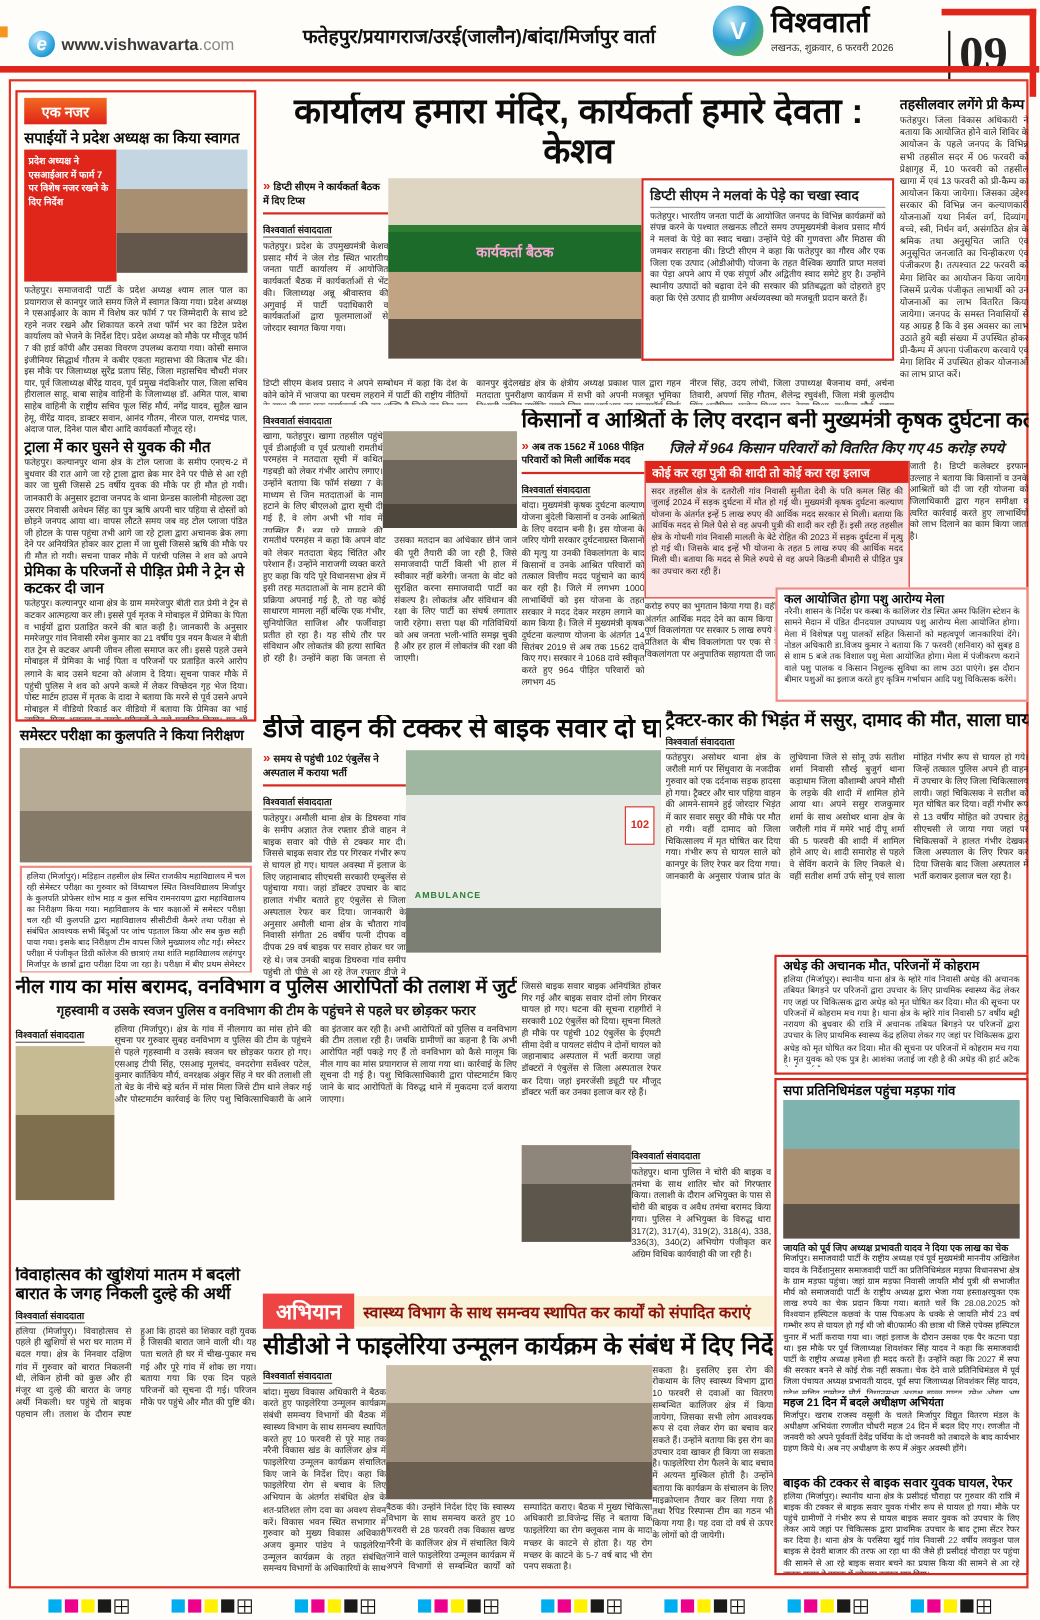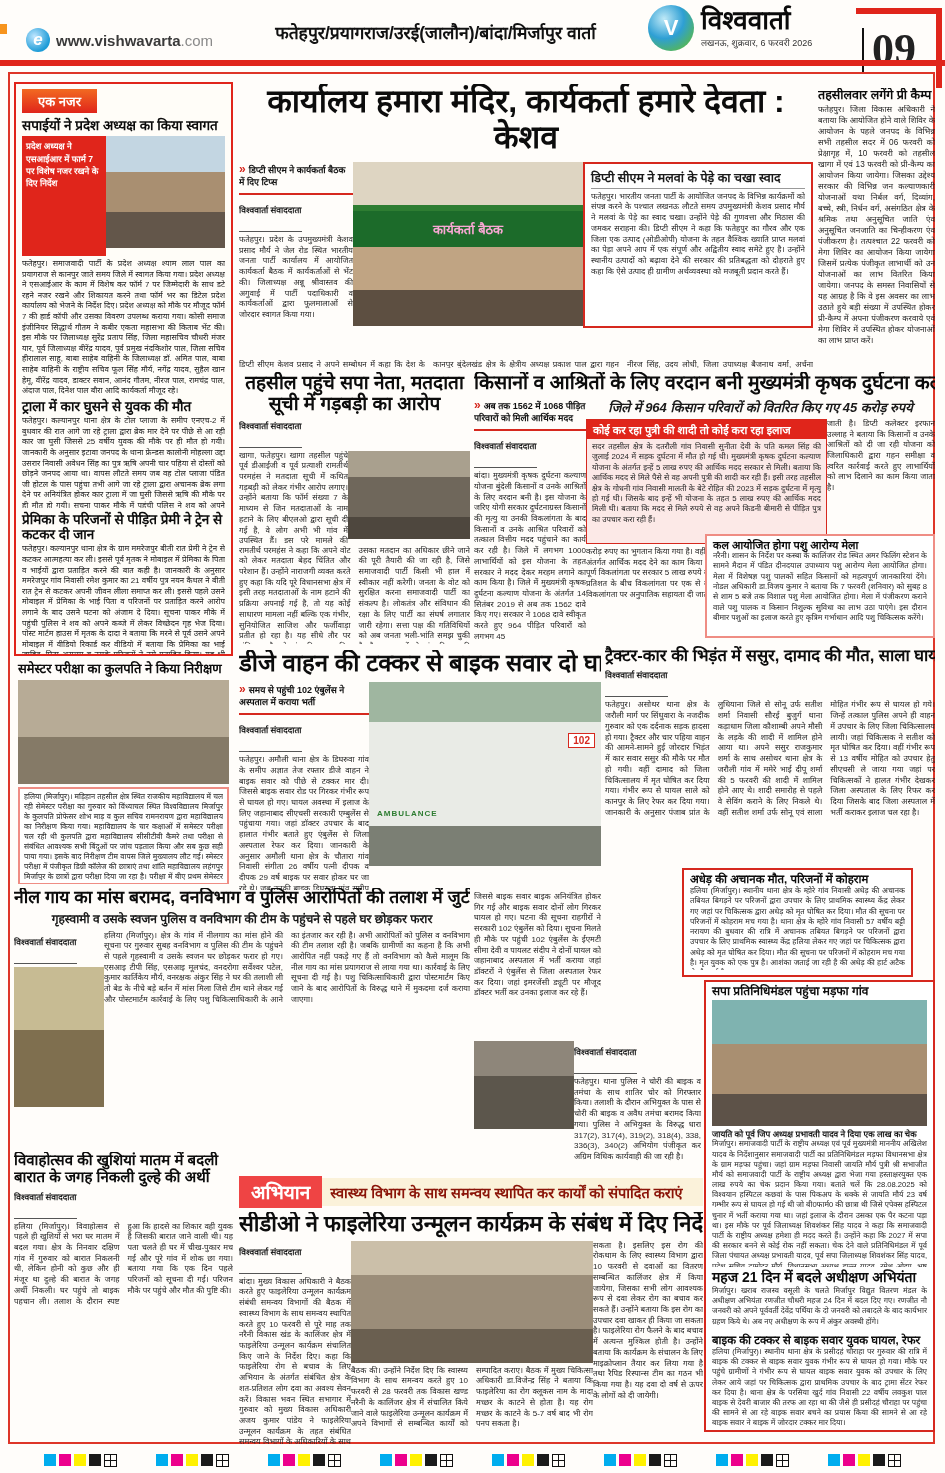--- a/index.html
+++ b/index.html
@@ -2,21 +2,21 @@
 <html lang="hi"><head>
 <meta charset="utf-8">
 <style>
   html,body{margin:0;padding:0;}
   body{width:945px;height:1473px;position:relative;overflow:hidden;background:#fffdfa;
        font-family:"Liberation Sans","DejaVu Sans",sans-serif;color:#1a1a1a;}
   .abs{position:absolute;box-sizing:border-box;}
   .hl{font-weight:bold;color:#0c0c0c;line-height:1.12;}
   .bd{font-size:8px;line-height:1.34;text-align:justify;color:#262626;overflow:hidden;}
   .byline{display:inline-block;font-weight:bold;font-size:8.5px;border-bottom:1px solid #555;
-          padding-bottom:16px;margin:2px 0 3px 0;}
+          padding-bottom:1px;margin:2px 0 3px 0;}
   .bullet{font-size:9px;font-weight:bold;color:#111;border-bottom:2px solid #d6281e;
           padding-bottom:4px;margin-bottom:4px;line-height:1.3;}
   .bullet .mk{color:#d6281e;font-size:12px;margin-right:3px;}
   .ph{background:#cfc6b8;position:relative;overflow:hidden;flex-shrink:0;}
   .redbox{background:#e0251b;color:#fff;font-weight:bold;}
   .pinkbox{border:2px solid #ef8d84;background:#fff;}
   .rbord{border:2px solid #d6281e;background:#fff;}
   .row{display:flex;gap:0;}
   .c2{column-count:2;column-gap:8px;}
   .c3{column-count:3;column-gap:8px;}
@@ -47,21 +47,21 @@
   #lead{left:239px;top:84px;width:574px;height:284px;overflow:hidden;}
   #precamp{left:818px;top:88px;width:117px;height:278px;overflow:hidden;}
   #tehsil{left:239px;top:372px;width:231px;height:272px;overflow:hidden;}
   #kisan{left:474px;top:372px;width:461px;height:276px;overflow:hidden;}
   #mela{position:absolute;right:0;bottom:0;width:230px;height:104px;border:2px solid #ef8d84;
         background:#fff;padding:3px 6px;box-sizing:border-box;}
   #dj{left:239px;top:650px;width:362px;height:240px;overflow:hidden;}
   #djcont{left:474px;top:892px;width:127px;height:140px;}
   #tractor{left:605px;top:646px;width:330px;height:218px;overflow:hidden;}
   #nilgai{left:14px;top:888px;width:456px;height:260px;overflow:hidden;}
-  #adhed{left:682px;top:868px;width:231px;height:109px;padding:3px 6px;overflow:hidden;}
+  #adhed{left:704px;top:868px;width:231px;height:109px;padding:3px 6px;overflow:hidden;}
   #sapa{left:704px;top:980px;width:231px;height:452px;padding:3px 6px;overflow:hidden;}
   #chori{left:474px;top:1036px;width:227px;height:200px;overflow:hidden;}
   #vivah{left:14px;top:1152px;width:219px;height:290px;overflow:hidden;}
   #abhiyan{left:239px;top:1178px;width:464px;height:28px;background:#fbf2da;display:flex;align-items:center;gap:8px;}
   #abhiyan .badge{background:#ef4444;color:#fff;font-weight:bold;font-size:19px;padding:3px 12px;}
   #abhiyan .stxt{color:#8a1408;font-weight:bold;font-size:14.5px;}
   #cdo{left:239px;top:1212px;width:464px;height:232px;overflow:hidden;}
   #colorbar{left:0;top:1452px;width:945px;height:16px;display:flex;justify-content:space-around;align-items:center;padding:0 24px;}
   .cgroup{display:flex;gap:3px;align-items:center;}
   .sw{width:12px;height:12px;display:inline-block;}
@@ -74,21 +74,21 @@
   .ph-meet{background:linear-gradient(180deg,#a9a08e 0 30%,#6f675b 30% 75%,#4e473e 75%);}
   .ph-amb{background:linear-gradient(180deg,#9fb6a0 0 22%,#e9ebe6 22% 78%,#7b7f74 78%);}
   .ph-sem{background:linear-gradient(180deg,#b7ab96 0 55%,#857a67 55%);}
   .ph-field{background:linear-gradient(180deg,#c7bb93 0 45%,#7f6f4f 45%);}
   .ph-dark{background:linear-gradient(180deg,#8e867a 0 40%,#5c564c 40%);}
   .ph-room{background:linear-gradient(180deg,#cbbfa9 0 28%,#9b8d79 28% 72%,#6a5f50 72%);}
   .ph-teal{background:linear-gradient(180deg,#7fb3b0 0 35%,#a98f71 35% 75%,#5d5248 75%);}
   .banner{position:absolute;left:0;right:0;top:30%;height:22%;background:#1c6b2a;color:#f9a8d4;
           display:flex;align-items:center;justify-content:center;font-weight:bold;font-size:13px;}
   .amb102{position:absolute;right:6px;top:28%;background:#fff;color:#d6281e;font-weight:bold;
-          font-size:10px;padding:1px 4px;border:1px solid #d6281e;}
+          font-size:10px;padding:11px 4px;border:1px solid #d6281e;}
   .ambword{position:absolute;left:8px;bottom:26%;color:#2e7d32;font-weight:bold;font-size:8px;letter-spacing:1px;}
   .boxhl{font-weight:bold;font-size:12.5px;border-bottom:1px solid #999;padding-bottom:2px;margin-bottom:3px;}
   .subhl{font-weight:bold;text-align:center;}
 </style>
 </head>
 <body>
 
 <div class="abs" id="printmark"></div>
 <div class="abs" id="hdr-url">
   <span class="eicon">e</span>
@@ -154,21 +154,20 @@
   </div>
   <div class="bd c3" style="margin-top:5px;height:90px;">डिप्टी सीएम केशव प्रसाद ने अपने सम्बोधन में कहा कि देश के कोने कोने में भाजपा का परचम लहराने में पार्टी की राष्ट्रीय नीतियों के साथ ही एक एक कार्यकर्ता की वह शक्ति है जिसे वह दिन रात बिना किसी लोभ लालच के पार्टी को मजबूत करने में लगाता है। कार्यकर्ता हमारी अनमोल पूंजी है, उन्होंने कहा कि 2024 के बाद देशभर में पांच राज्यों में चुनाव हुए, जिनमें हम चार राज्यों में प्रचंड बहुमत से जीत हासिल करने में सफल हुए हैं। इसके पीछे आप कार्यकर्ताओं की ताकत ही संगठन को मजबूत प्रदान करता है। कानपुर बुंदेलखंड क्षेत्र के क्षेत्रीय अध्यक्ष प्रकाश पाल द्वारा गहन मतदाता पुनरीक्षण कार्यक्रम में सभी को अपनी मजबूत भूमिका निभानी चाहिए क्योंकि हमारे लिए एसआईआर का फुलफॉर्म सिर्फ भारतीय रहेंगे हैं। उक्त बैठक में जिलाध्यक्ष अन्नू श्रीवास्तव, पूर्व केंद्रीय राज्यमंत्री साध्वी निरंजन ज्योति, विधायक कृष्णा पासवान, राजेंद्र पटेल, विकास गुप्ता, जयकुमार सिंह जैकी, पूर्व मंत्री रणवेंद्र प्रताप सिंह, पूर्व जिलाध्यक्ष मनोज शुक्ला, दिनेश बाजपेई, प्रमोद द्विवेदी, मुखलाल पाल, जिला महामंत्री महामंत्री पुष्पराज पटेल, नीरज सिंह, उदय लोधी, जिला उपाध्यक्ष बैजनाथ वर्मा, अर्चना तिवारी, अपर्णा सिंह गौतम, शैलेन्द्र रघुवंशी, जिला मंत्री कुलदीप सिंह भदौरिया, मनोज मिश्रा मनु, रेखा मिश्रा, सुशीला मौर्य, पुष्पा पासवान, मीडिया प्रभारी प्रवीण सिंह, सुमित द्विवेदी, उमेश गुप्ता, शुभम तिवारी, विवेक श्रीवास्तव, मनोज गांधी, अभिजीत भारती, विजय प्रताप सिंह, अमित शिवहरे, जीतू सिंह गौतम, विकास पासवान, ज्योति प्रवीण, अजय सिंह रिंकू लोहारी, जसवंत विहार सहित जिला पदाधिकारी, मंडल अध्यक्ष, मंडल प्रभारी ब्लाक प्रमुख व पार्टी के जिला पंचायत सदस्य व कार्यकर्ता बन्धु उपस्थित रहे।</div>
 </section>
 
 <section class="abs" id="precamp">
   <div class="hl" style="font-size:12.5px;margin-bottom:3px;">तहसीलवार लगेंगे प्री कैम्प</div>
   <div class="bd" style="height:252px;font-size:8.2px;">फतेहपुर। जिला विकास अधिकारी ने बताया कि आयोजित होने वाले शिविर के आयोजन के पहले जनपद के विभिन्न सभी तहसील सदर में 06 फरवरी को प्रेक्षागृह में, 10 फरवरी को तहसील खागा में एवं 13 फरवरी को प्री-कैम्प का आयोजन किया जायेगा। जिसका उद्देश्य सरकार की विभिन्न जन कल्याणकारी योजनाओं यथा निर्बल वर्ग, दिव्यांग, बच्चे, स्त्री, निर्धन वर्ग, असंगठित क्षेत्र के श्रमिक तथा अनुसूचित जाति एंव अनुसूचित जनजाति का चिन्हीकरण एंव पंजीकरण है। तत्पश्चात 22 फरवरी को मेगा शिविर का आयोजन किया जायेगा जिसमें प्रत्येक पंजीकृत लाभार्थी को उन योजनाओं का लाभ वितरित किया जायेगा। जनपद के समस्त निवासियों से यह आग्रह है कि वे इस अवसर का लाभ उठाते हुये बड़ी संख्या में उपस्थित होकर प्री-कैम्प में अपना पंजीकरण करवाये एवं मेगा शिविर में उपस्थित होकर योजनाओं का लाभ प्राप्त करें।</div>
 </section>
 
 <section class="abs" id="tehsil">
-  <div class="hl" style="font-size:19px;text-align:center;">तहसील पहुंचे सपा नेता, मतदाता सूची में गड़बड़ी का आरोप</div>
   <div><span class="byline">विश्ववार्ता संवाददाता</span></div>
   <div class="row">
     <div class="bd" style="flex:1;height:92px;">खागा, फतेहपुर। खागा तहसील पहुंचे पूर्व डीआईजी व पूर्व प्रत्याशी रामतीर्थ परमहंस ने मतदाता सूची में कथित गड़बड़ी को लेकर गंभीर आरोप लगाए। उन्होंने बताया कि फॉर्म संख्या 7 के माध्यम से जिन मतदाताओं के नाम हटाने के लिए बीएलओ द्वारा सूची दी गई है, वे लोग अभी भी गांव में उपस्थित हैं। इस पूरे मामले की जानकारी उन्होंने उपजिलाधिकारी को दी।</div>
     <div class="ph ph-meet" style="width:122px;height:88px;"></div>
   </div>
   <div class="bd c2" style="margin-top:3px;height:124px;">रामतीर्थ परमहंस ने कहा कि अपने वोट को लेकर मतदाता बेहद चिंतित और परेशान हैं। उन्होंने नाराजगी व्यक्त करते हुए कहा कि यदि पूरे विधानसभा क्षेत्र में इसी तरह मतदाताओं के नाम हटाने की प्रक्रिया अपनाई गई है, तो यह कोई साधारण मामला नहीं बल्कि एक गंभीर, सुनियोजित साजिश और फर्जीवाड़ा प्रतीत हो रहा है। यह सीधे तौर पर संविधान और लोकतंत्र की हत्या साबित हो रही है। उन्होंने कहा कि जनता से उसका मतदान का अधिकार छीने जाने की पूरी तैयारी की जा रही है, जिसे समाजवादी पार्टी किसी भी हाल में स्वीकार नहीं करेगी। जनता के वोट को सुरक्षित करना समाजवादी पार्टी का संकल्प है। लोकतंत्र और संविधान की रक्षा के लिए पार्टी का संघर्ष लगातार जारी रहेगा। सत्ता पक्ष की गतिविधियों को अब जनता भली-भांति समझ चुकी है और हर हाल में लोकतंत्र की रक्षा की जाएगी।</div>
 </section>
 
 <section class="abs" id="kisan">
   <div class="hl" style="font-size:19.5px;text-align:center;white-space:nowrap;">किसानों व आश्रितों के लिए वरदान बनी मुख्यमंत्री कृषक दुर्घटना कल्याण योजना</div>
@@ -235,23 +234,23 @@
 <section class="abs rbord" id="adhed">
   <div class="hl" style="font-size:11.5px;">अधेड़ की अचानक मौत, परिजनों में कोहराम</div>
   <div class="bd" style="height:84px;font-size:7.7px;">हलिया (मिर्जापुर)। स्थानीय थाना क्षेत्र के म्होरे गांव निवासी अधेड़ की अचानक तबियत बिगड़ने पर परिजनों द्वारा उपचार के लिए प्राथमिक स्वास्थ्य केंद्र लेकर गए जहां पर चिकित्सक द्वारा अधेड़ को मृत घोषित कर दिया। मौत की सूचना पर परिजनों में कोहराम मच गया है। थाना क्षेत्र के म्होरे गांव निवासी 57 वर्षीय बट्टी नरायण की बुधवार की रात्रि में अचानक तबियत बिगड़ने पर परिजनों द्वारा उपचार के लिए प्राथमिक स्वास्थ्य केंद्र हलिया लेकर गए जहां पर चिकित्सक द्वारा अधेड़ को मृत घोषित कर दिया। मौत की सूचना पर परिजनों में कोहराम मच गया है। मृत युवक को एक पुत्र है। आशंका जताई जा रही है की अधेड़ की हार्ट अटैक से मौत हुई है।</div>
 </section>
 
 <section class="abs rbord" id="sapa">
   <div class="hl" style="font-size:12px;">सपा प्रतिनिधिमंडल पहुंचा मड़फा गांव</div>
   <div class="ph ph-teal" style="width:100%;height:126px;margin:2px 0;"></div>
   <div style="font-weight:bold;font-size:8.4px;">जायति को पूर्व जिप अध्यक्ष प्रभावती यादव ने दिया एक लाख का चेक</div>
   <div class="bd" style="height:128px;font-size:7.6px;">मिर्जापुर। समाजवादी पार्टी के राष्ट्रीय अध्यक्ष एवं पूर्व मुख्यमंत्री माननीय अखिलेश यादव के निर्देशानुसार समाजवादी पार्टी का प्रतिनिधिमंडल मड़फा विधानसभा क्षेत्र के ग्राम मड़फा पहुंचा। जहां ग्राम मड़फा निवासी जायति मौर्य पुत्री श्री सभाजीत मौर्य को समाजवादी पार्टी के राष्ट्रीय अध्यक्ष द्वारा भेजा गया हस्ताक्षरयुक्त एक लाख रुपये का चेक प्रदान किया गया। बताते चलें कि 28.08.2025 को विश्वयान हस्पिटल कछवां के पास पिकअप के धक्के से जायति मौर्य 23 वर्ष गम्भीर रूप से घायल हो गई थी जो बी0फार्म0 की छात्रा थी जिसे एपेक्स हस्पिटल चुनार में भर्ती कराया गया था। जहां इलाज के दौरान उसका एक पैर कटना पड़ा था। इस मौके पर पूर्व जिलाध्यक्ष शिवशंकर सिंह यादव ने कहा कि समाजवादी पार्टी के राष्ट्रीय अध्यक्ष हमेशा ही मदद करते हैं। उन्होंने कहा कि 2027 में सपा की सरकार बनने से कोई रोक नहीं सकता। चेक देने वाले प्रतिनिधिमंडल में पूर्व जिला पंचायत अध्यक्ष प्रभावती यादव, पूर्व सपा जिलाध्यक्ष शिवशंकर सिंह यादव, प्रदेश सचिव दामोदर मौर्य, विधानसभा अध्यक्ष झल्लू यादव, रमेश ओझा, भूष नारायण यादव, आशीष राय, सतीश मिश्रा, मोती मौर्य, साधो मौर्य, मुकेश मौर्य, अरशद अली आदि शामिल थे।</div>
-  <div class="hl" style="font-size:14px;margin-top:3px;">महज 21 दिन में बदले अधीक्षण अभियंता</div>
+  <div class="hl" style="font-size:10px;margin-top:3px;">महज 21 दिन में बदले अधीक्षण अभियंता</div>
   <div class="bd" style="height:42px;font-size:7.6px;">मिर्जापुर। खराब राजस्व वसूली के चलते मिर्जापुर विद्युत वितरण मंडल के अधीक्षण अभियंता रणजीत चौधरी महज 24 दिन में बदल दिए गए। रणजीत नौ जनवरी को अपने पूर्ववर्ती देवेंद्र पर्थिया के दो जनवरी को तबादले के बाद कार्यभार ग्रहण किये थे। अब नए अधीक्षण के रूप में अंकुर अवस्थी होंगे।</div>
-  <div class="hl" style="font-size:11.5px;margin-top:6px;">बाइक की टक्कर से बाइक सवार युवक घायल, रेफर</div>
+  <div class="hl" style="font-size:11.5px;margin-top:19px;">बाइक की टक्कर से बाइक सवार युवक घायल, रेफर</div>
   <div class="bd" style="height:84px;font-size:7.6px;">हलिया (मिर्जापुर)। स्थानीय थाना क्षेत्र के प्रसीदहं चौराहा पर गुरुवार की रात्रि में बाइक की टक्कर से बाइक सवार युवक गंभीर रूप से घायल हो गया। मौके पर पहुंचे ग्रामीणों ने गंभीर रूप से घायल बाइक सवार युवक को उपचार के लिए लेकर आये जहां पर चिकित्सक द्वारा प्राथमिक उपचार के बाद ट्रामा सेंटर रेफर कर दिया है। थाना क्षेत्र के परसिया खुर्द गांव निवासी 22 वर्षीय लवकुश पाल बाइक से देवरी बाजार की तरफ आ रहा था की जैसे ही प्रसीदहं चौराहा पर पहुंचा की सामने से आ रहे बाइक सवार बचने का प्रयास किया की सामने से आ रहे बाइक सवार ने बाइक में जोरदार टक्कर मार दिया।</div>
 </section>
 
 <section class="abs" id="chori">
   <div class="row" style="margin-top:5px;">
     <div class="ph ph-dark" style="width:100px;height:88px;"></div>
     <div style="flex:1;">
       <div><span class="byline">विश्ववार्ता संवाददाता</span></div>
       <div class="bd" style="height:84px;">फतेहपुर। थाना पुलिस ने चोरी की बाइक व तमंचा के साथ शातिर चोर को गिरफ्तार किया। तलाशी के दौरान अभियुक्त के पास से चोरी की बाइक व अवैध तमंचा बरामद किया गया। पुलिस ने अभियुक्त के विरुद्ध धारा 317(2), 317(4), 319(2), 318(4), 338, 336(3), 340(2) अभियोग पंजीकृत कर अग्रिम विधिक कार्यवाही की जा रही है।</div>
     </div>

